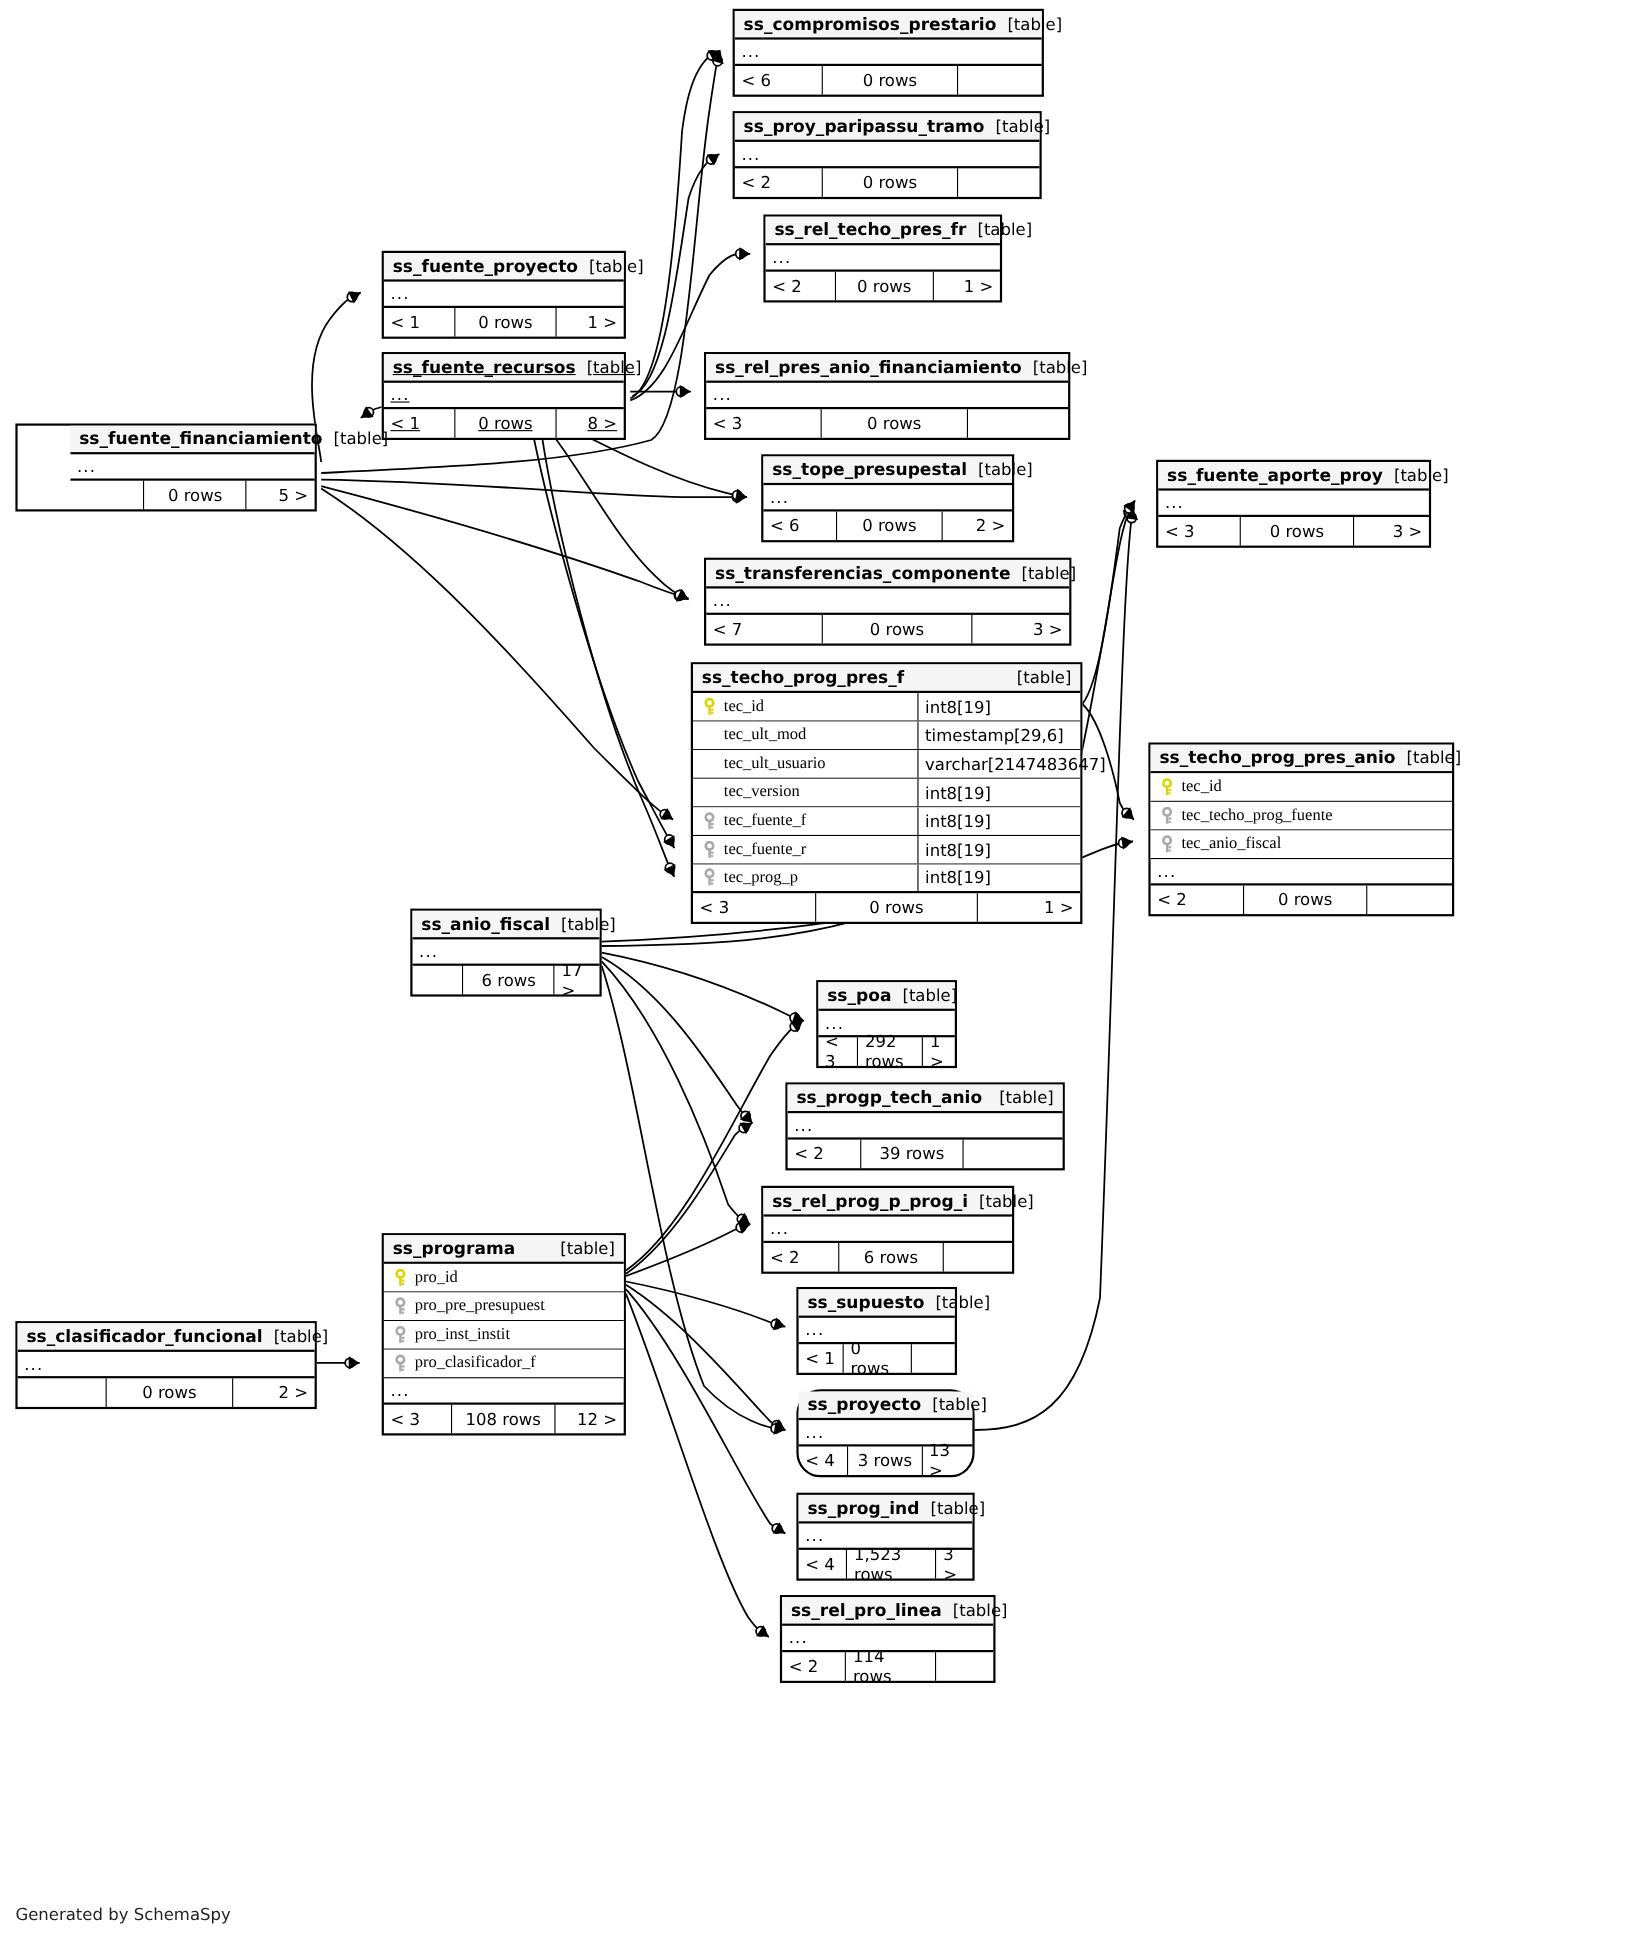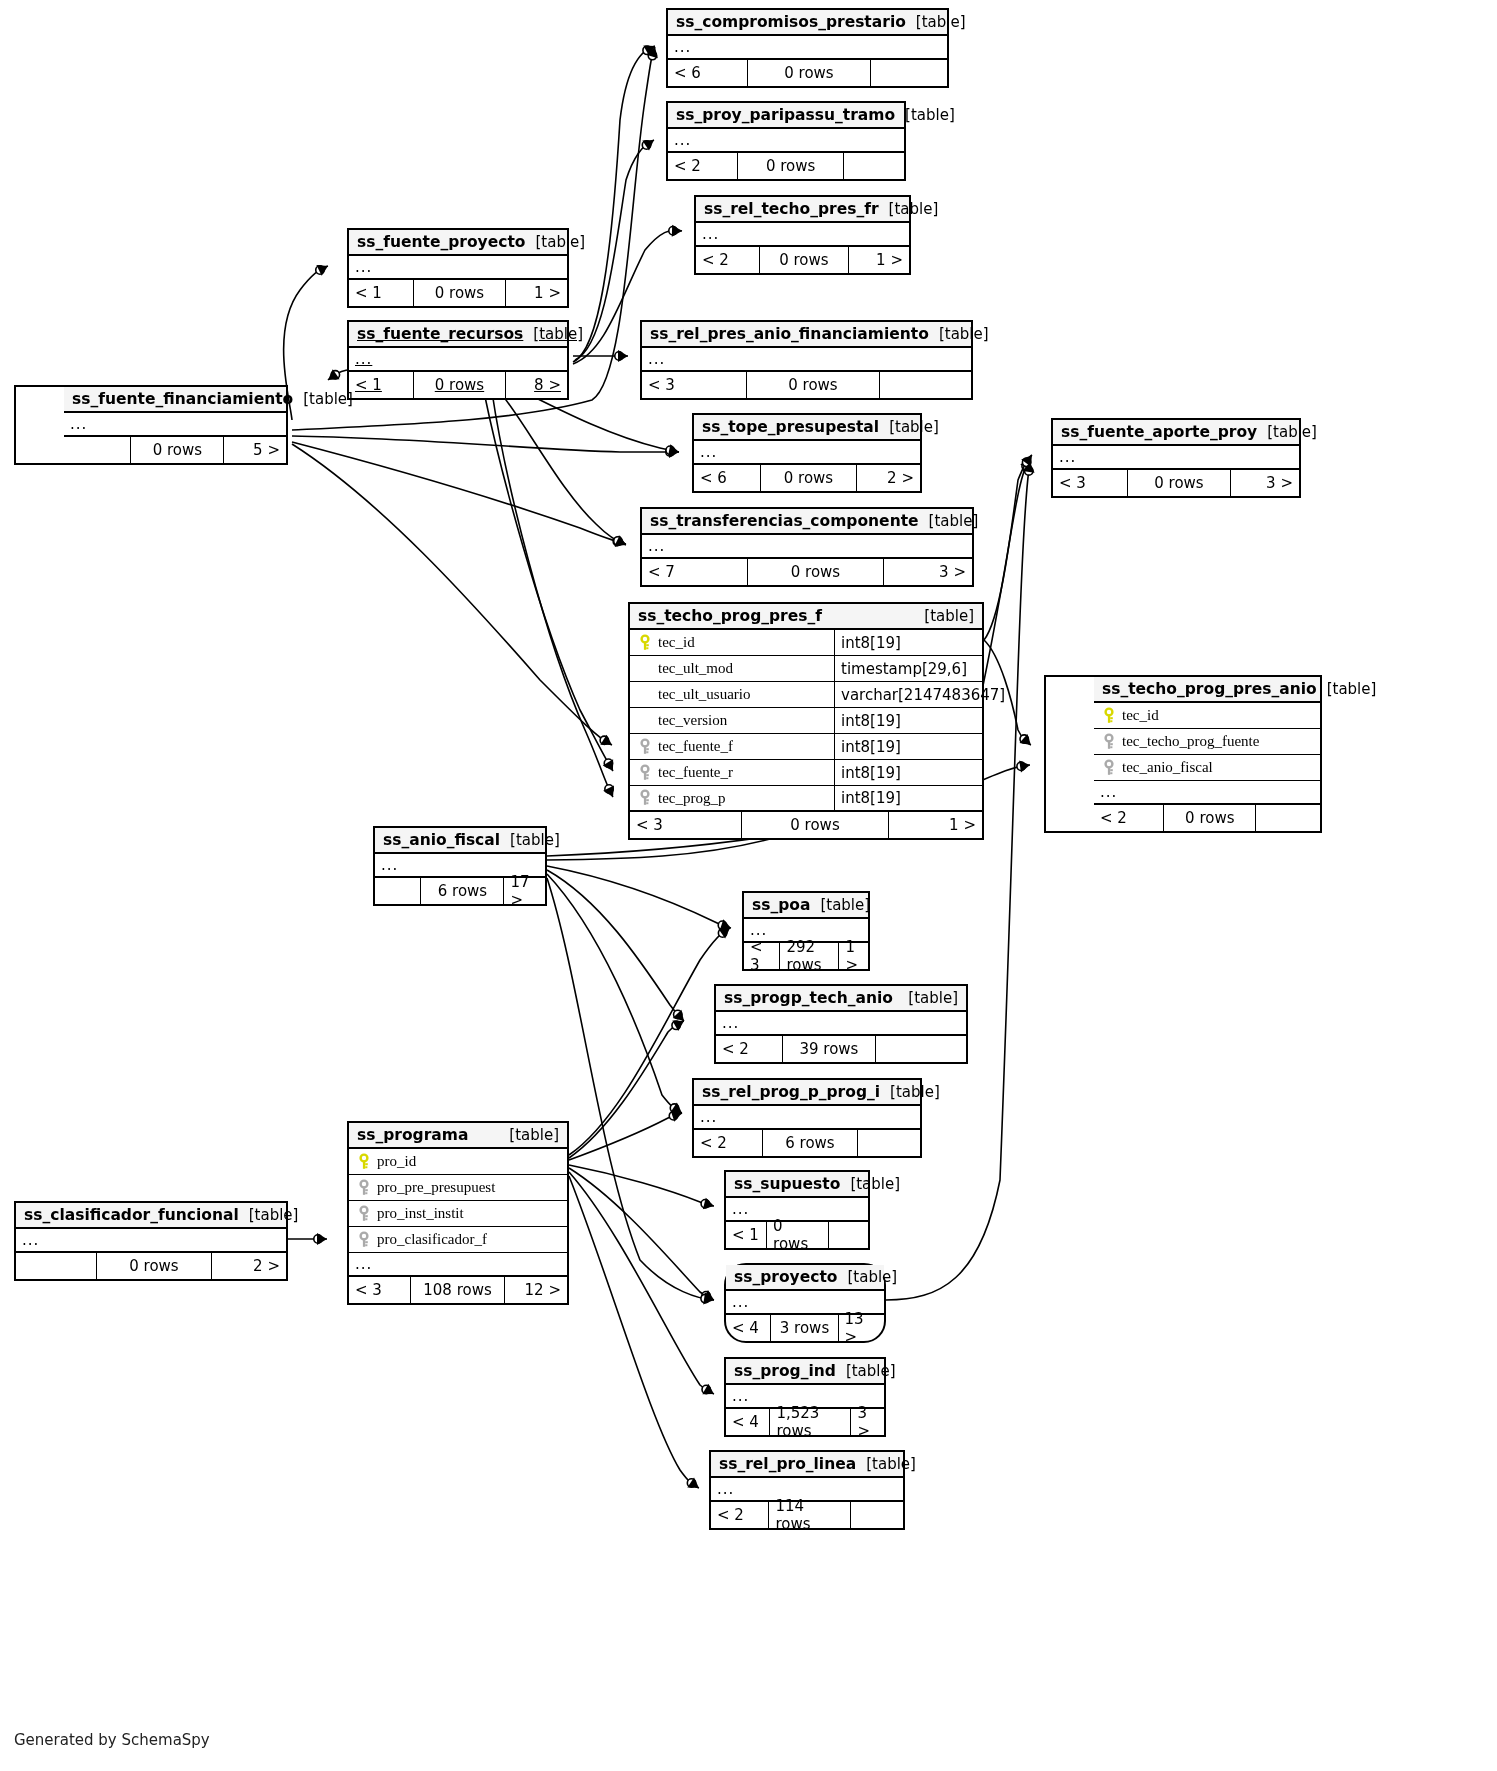--- a/index.html
+++ b/index.html
@@ -305,21 +305,21 @@
           <span class="tname">ss_compromisos_prestario</span>
           <span class="ttype">[table]</span>
         </div>
         <div class="ellipsisrow">...</div>
         <div class="footrow">
           <div class="f-left" style="width: 79.4306px;">&lt; 6</div>
           <div class="f-mid" style="width: 122.125px;">0 rows</div>
           <div class="f-right" style="width: 77.4448px;"></div>
         </div>
       </div>
-      <div class="tbl" style="left: 666px; top: 101px; width: 240px;">
+      <div class="tbl" style="left: 666px; top: 101px; width: 281px;">
         <div class="hdr">
           <span class="tname">ss_proy_paripassu_tramo</span>
           <span class="ttype">[table]</span>
         </div>
         <div class="ellipsisrow">...</div>
         <div class="footrow">
           <div class="f-left" style="width: 79.4139px;">&lt; 2</div>
           <div class="f-mid" style="width: 122.099px;">0 rows</div>
           <div class="f-right" style="width: 69.4872px;"></div>
         </div>
@@ -493,21 +493,21 @@
             <span>tec_prog_p</span>
           </div>
           <div class="coltype" style="width: 148px;">int8[19]</div>
         </div>
         <div class="footrow">
           <div class="f-left" style="width: 111px;">&lt; 3</div>
           <div class="f-mid" style="width: 147px;">0 rows</div>
           <div class="f-right" style="width: 94px;">1 &gt;</div>
         </div>
       </div>
-      <div class="tbl" style="left: 1044px; top: 675px; width: 278px; padding-left: 48px;">
+      <div class="tbl" style="left: 1044px; top: 675px; width: 278px;">
         <div class="hdr">
           <span class="tname">ss_techo_prog_pres_anio</span>
           <span class="ttype">[table]</span>
         </div>
         <div class="rowline">
           <div class="colname">
             <span class="keyicon"><svg width="18" height="18" viewBox="0 0 18 18">
                 <circle cx="9" cy="5" r="3.4" fill="none" stroke="#d8d800" stroke-width="2.4"></circle>
                 <rect x="7.9" y="7.6" width="2.3" height="8.2" fill="#d8d800"></rect>
                 <rect x="10.2" y="10.2" width="2.6" height="2" fill="#d8d800"></rect>

